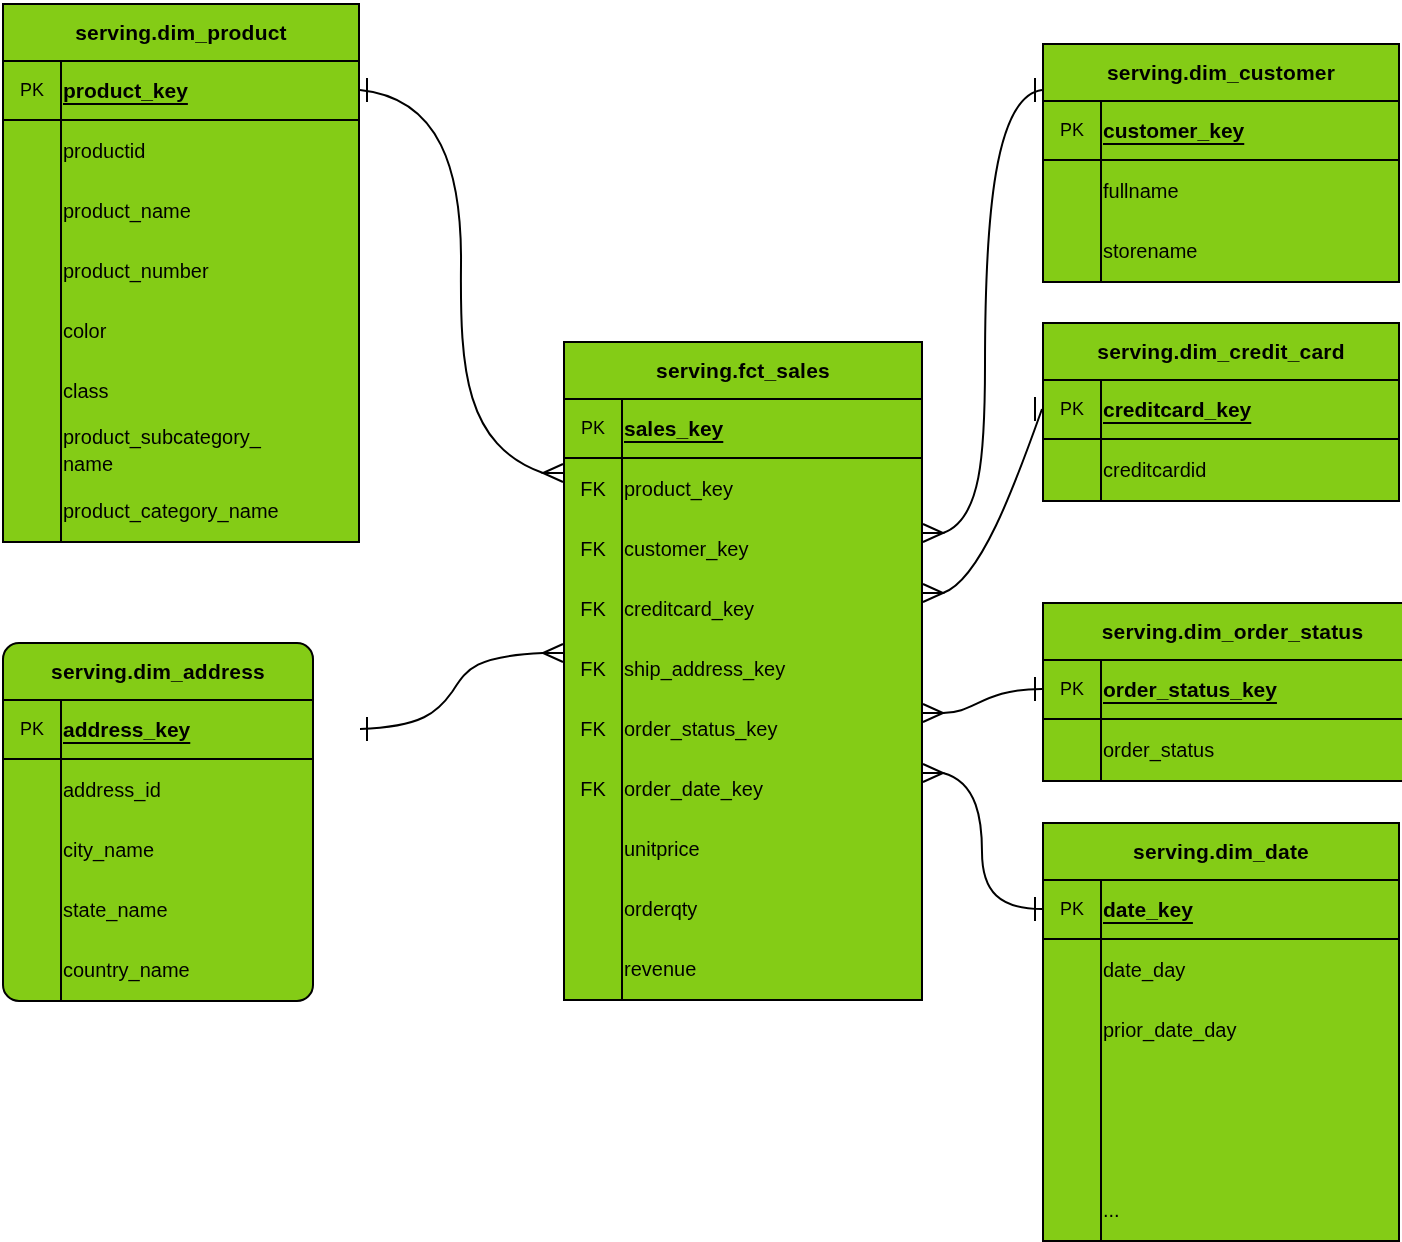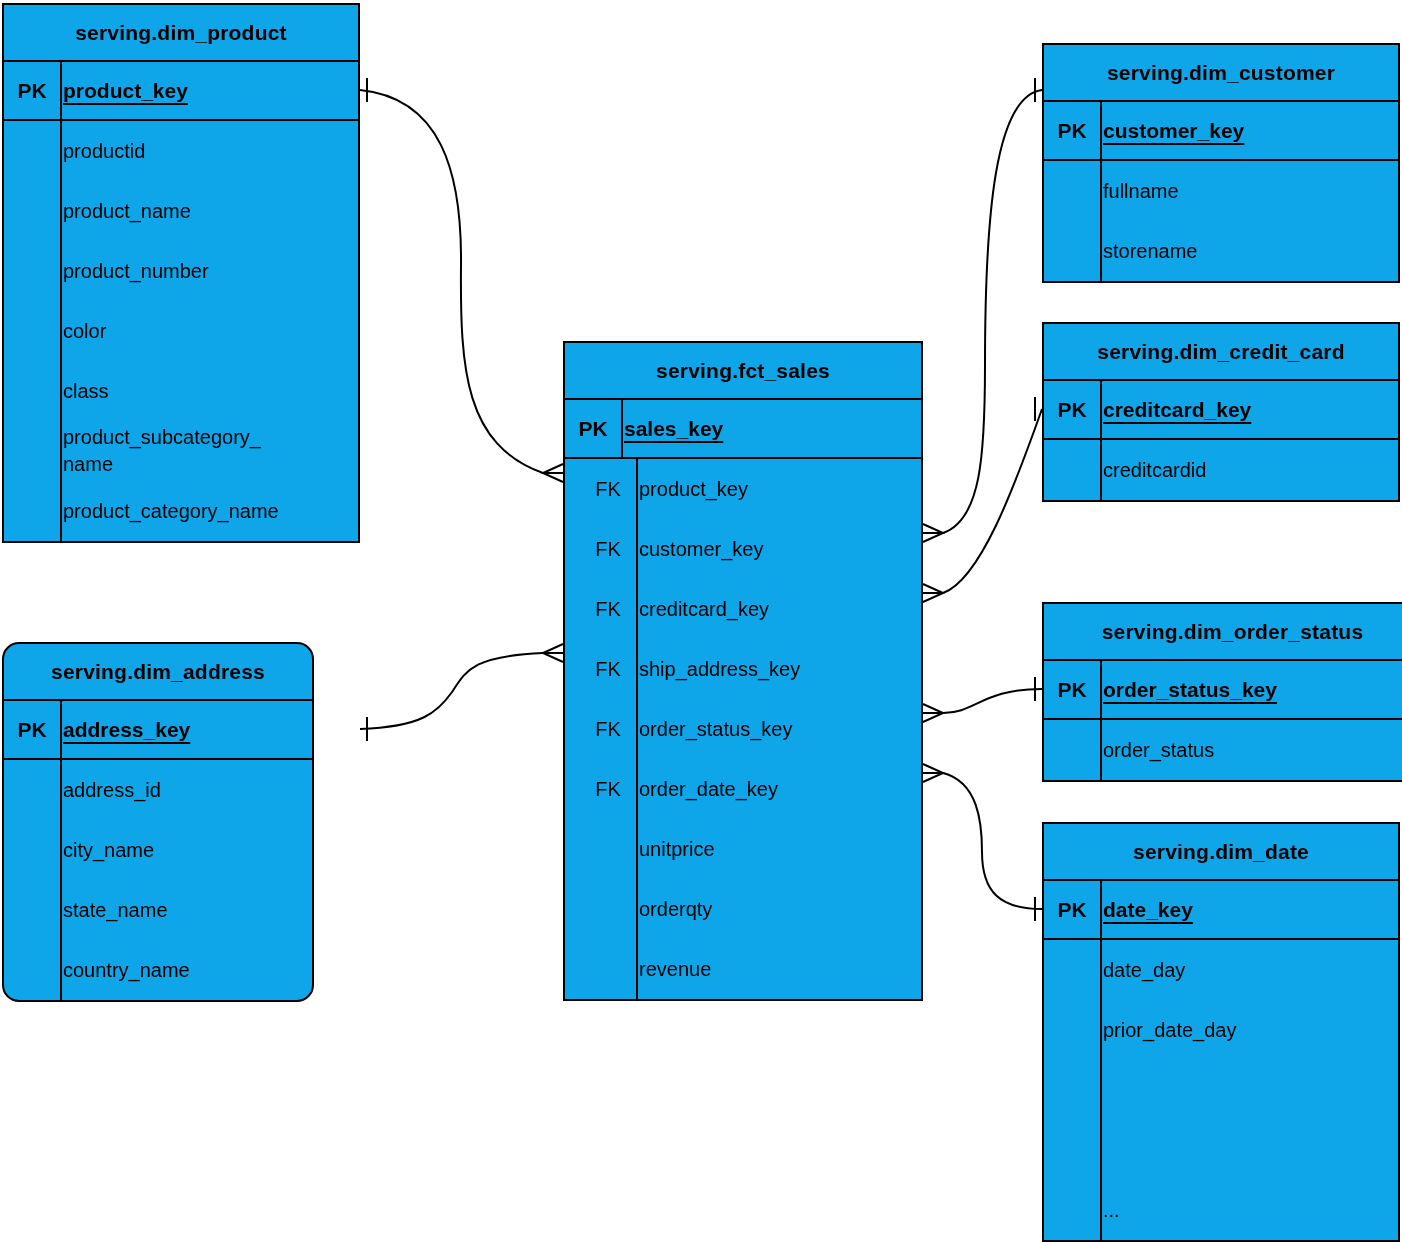--- a/index.html
+++ b/index.html
@@ -1,28 +1,28 @@
 <!DOCTYPE html>
 <html><head>
 <meta charset="utf-8">
 <style>
   html,body{margin:0;padding:0;background:#ffffff;}
   #canvas{position:relative;width:1402px;height:1242px;background:#ffffff;
           font-family:"Liberation Sans", sans-serif;color:#000;overflow:hidden;}
-  .tbl{position:absolute;box-sizing:border-box;border:2px solid #000;background:#0ea5e9;}
+  .tbl{position:absolute;box-sizing:border-box;border:2px solid #000;background:#84cc16;}
   .hdr{box-sizing:border-box;height:57px;border-bottom:2px solid #000;
        display:flex;align-items:center;justify-content:center;
        font-weight:bold;font-size:21px;letter-spacing:0.2px;}
   .pkrow{box-sizing:border-box;height:59px;border-bottom:2px solid #000;display:flex;}
   .row{box-sizing:border-box;height:60px;display:flex;}
   .gut{box-sizing:border-box;width:58px;flex:none;border-right:2px solid #000;
        display:flex;align-items:center;justify-content:center;
-       font-weight:bold;font-size:21px;}
+       font-weight:normal;font-size:18px;}
   .row .gut{font-weight:normal;font-size:20px;}
-  .fct .row .gut{font-size:20px;margin-left:15px;}
+  .fct .row .gut{font-size:20px;}
   .fld{flex:1;display:flex;align-items:center;padding-left:1px;
        font-size:20px;white-space:pre-line;line-height:27px;}
   .pkrow .fld{font-weight:bold;font-size:21px;}
   .pkrow .fld span{text-decoration:underline;text-decoration-thickness:2px;text-underline-offset:5px;}
   svg.wires{position:absolute;left:0;top:0;pointer-events:none;}
   svg.wires path{fill:none;stroke:#000;stroke-width:2;}
 </style>
 </head>
 <body>
 

